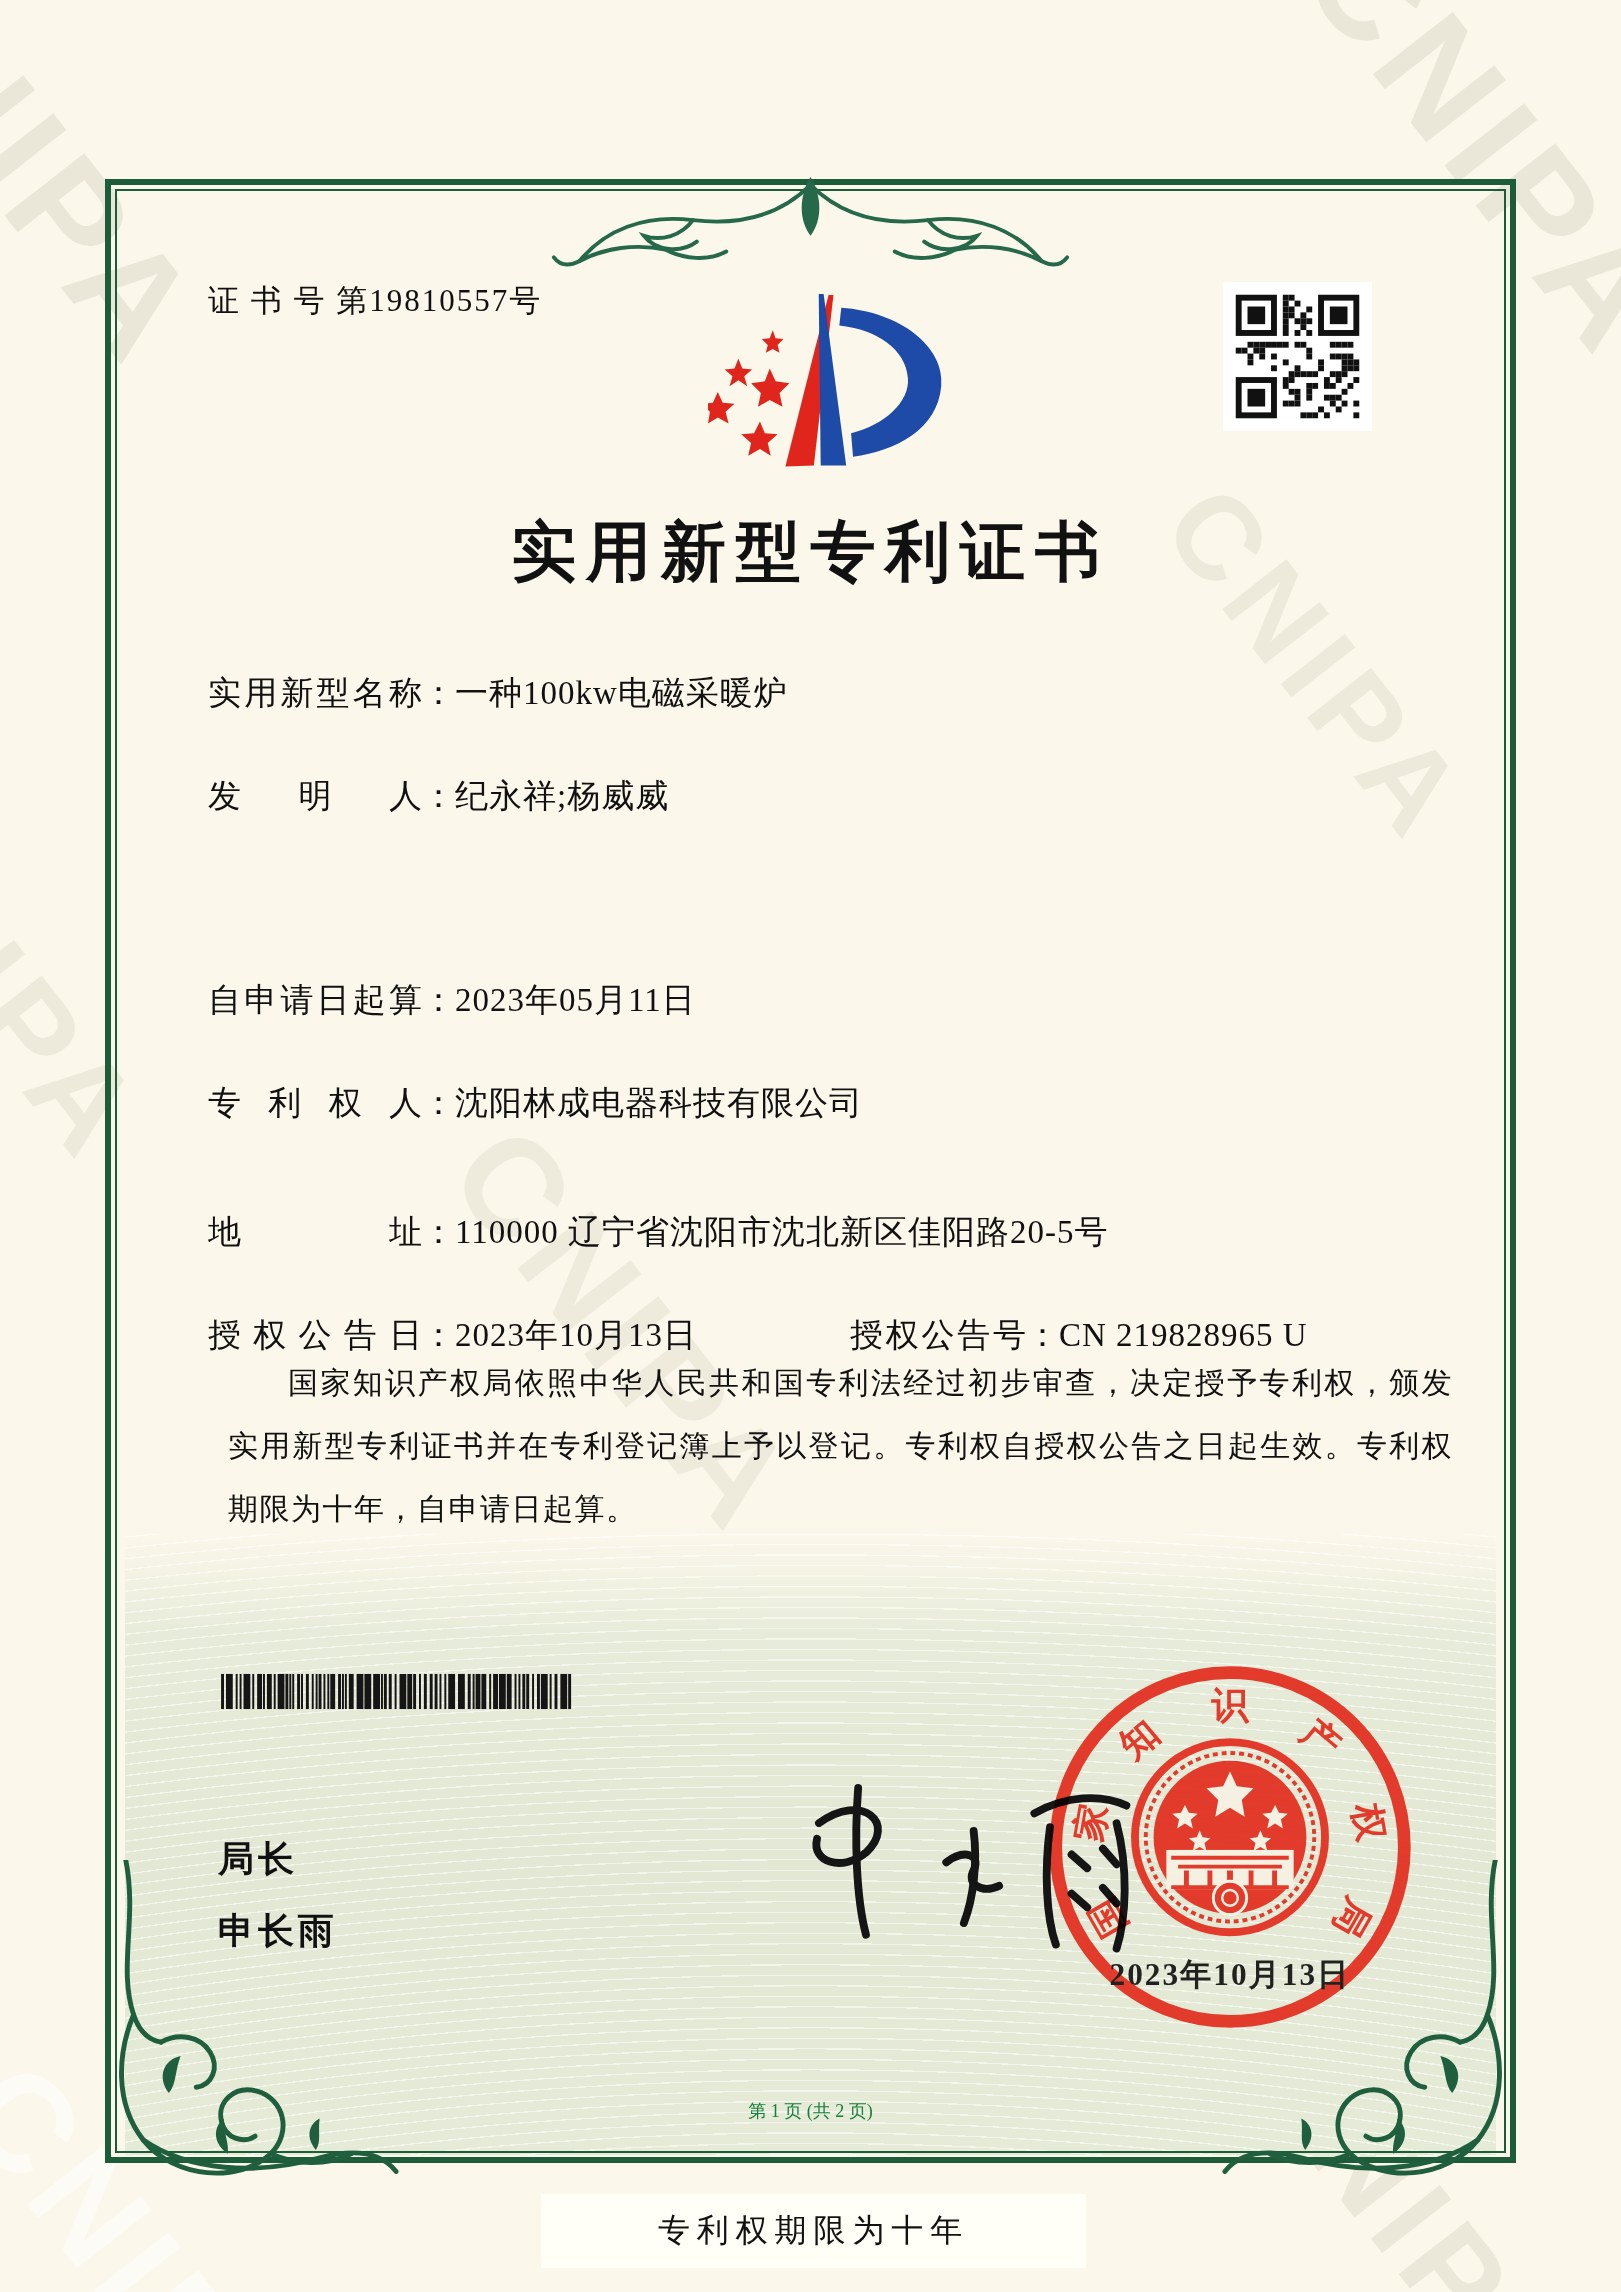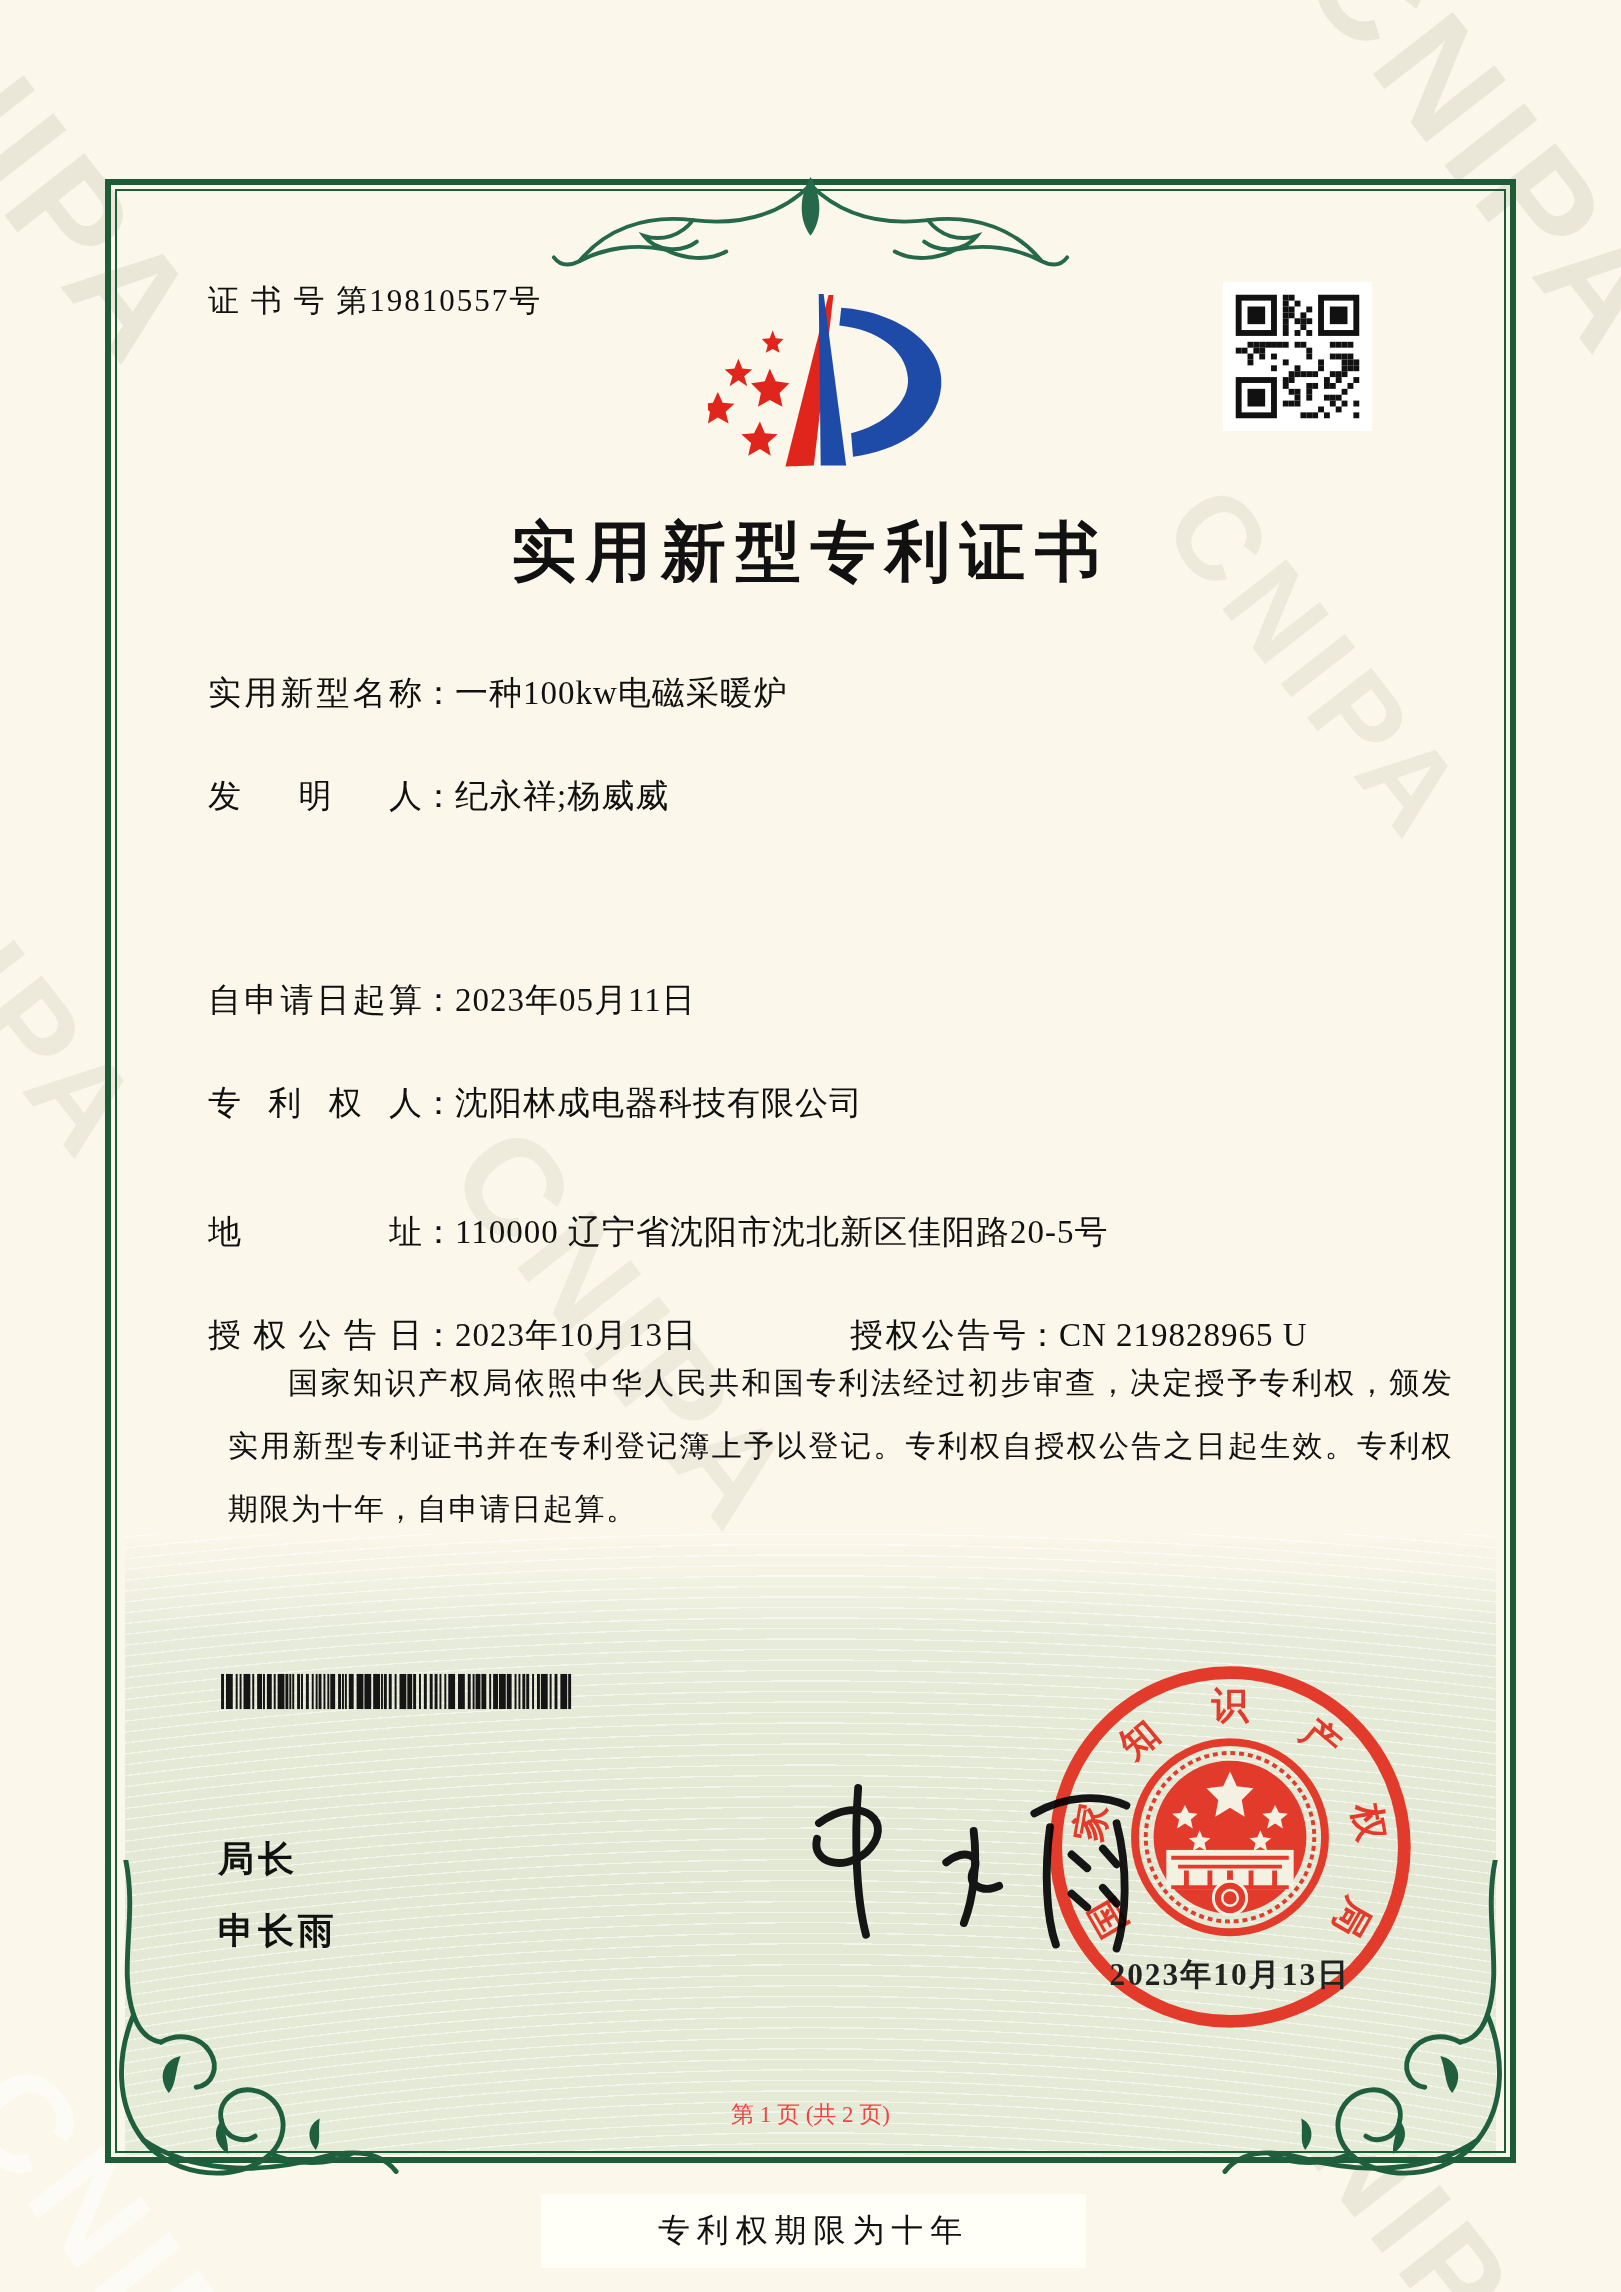--- a/index.html
+++ b/index.html
@@ -32,21 +32,21 @@
   .grant-no{position:absolute;left:642px;top:0;white-space:nowrap;}
   .para{position:absolute;left:201px;width:1225px;font-size:30px;line-height:63px;
         letter-spacing:1.5px;text-align:justify;text-indent:2em;}
   .barcode{position:absolute;left:218px;top:1672px;}
   .signer-title{position:absolute;left:218px;top:1835px;font-size:36px;font-weight:bold;
                 font-family:Liberation Sans, sans-serif;letter-spacing:3.9px;}
   .signer-name{position:absolute;left:218px;top:1907px;font-size:36px;font-weight:bold;
                font-family:"Liberation Sans","DejaVu Sans",sans-serif;letter-spacing:3.9px;}
   .signature{position:absolute;left:772px;top:1780px;}
   .seal{position:absolute;left:1039px;top:1656px;opacity:0.94;mix-blend-mode:multiply;}
-  .page-num{position:absolute;left:0;right:0;top:2099px;text-align:center;font-size:23px;color:#ef4444;}
+  .page-num{position:absolute;left:0;right:0;top:2099px;text-align:center;font-size:18px;color:#15803d;}
   .cont-strip{position:absolute;left:541px;top:2194px;width:545px;height:74px;background:#fffef7;
               display:flex;align-items:center;justify-content:center;z-index:4;}
   .cont-note{font-size:32px;letter-spacing:6.9px;}
   .qr-wrap{position:absolute;left:1223px;top:282px;width:149px;height:149px;background:#ffffff;}
 </style>
 </head>
 <body>
 
 <div class="page">
 

